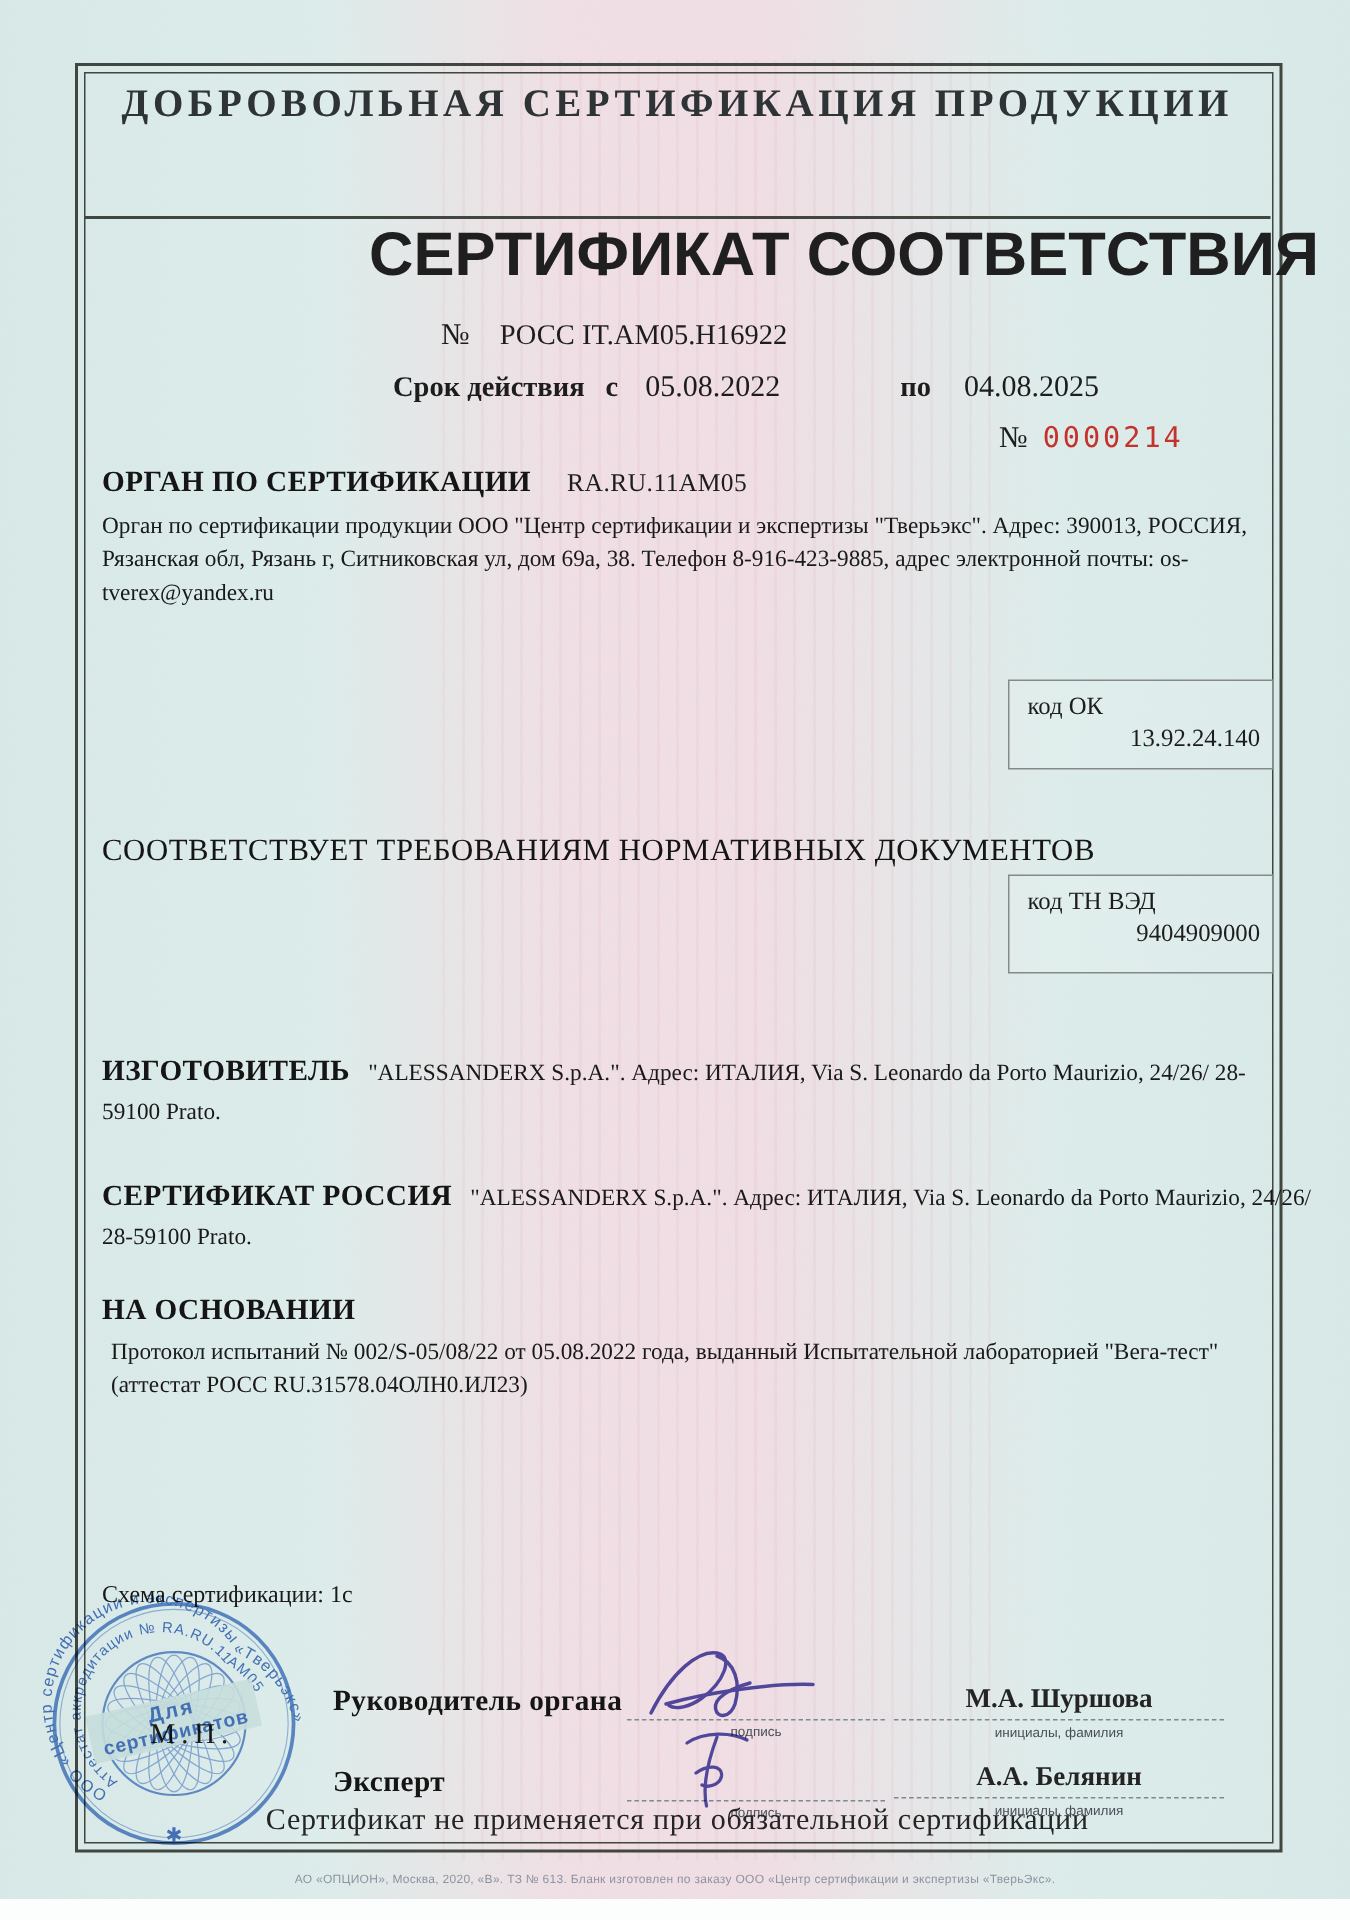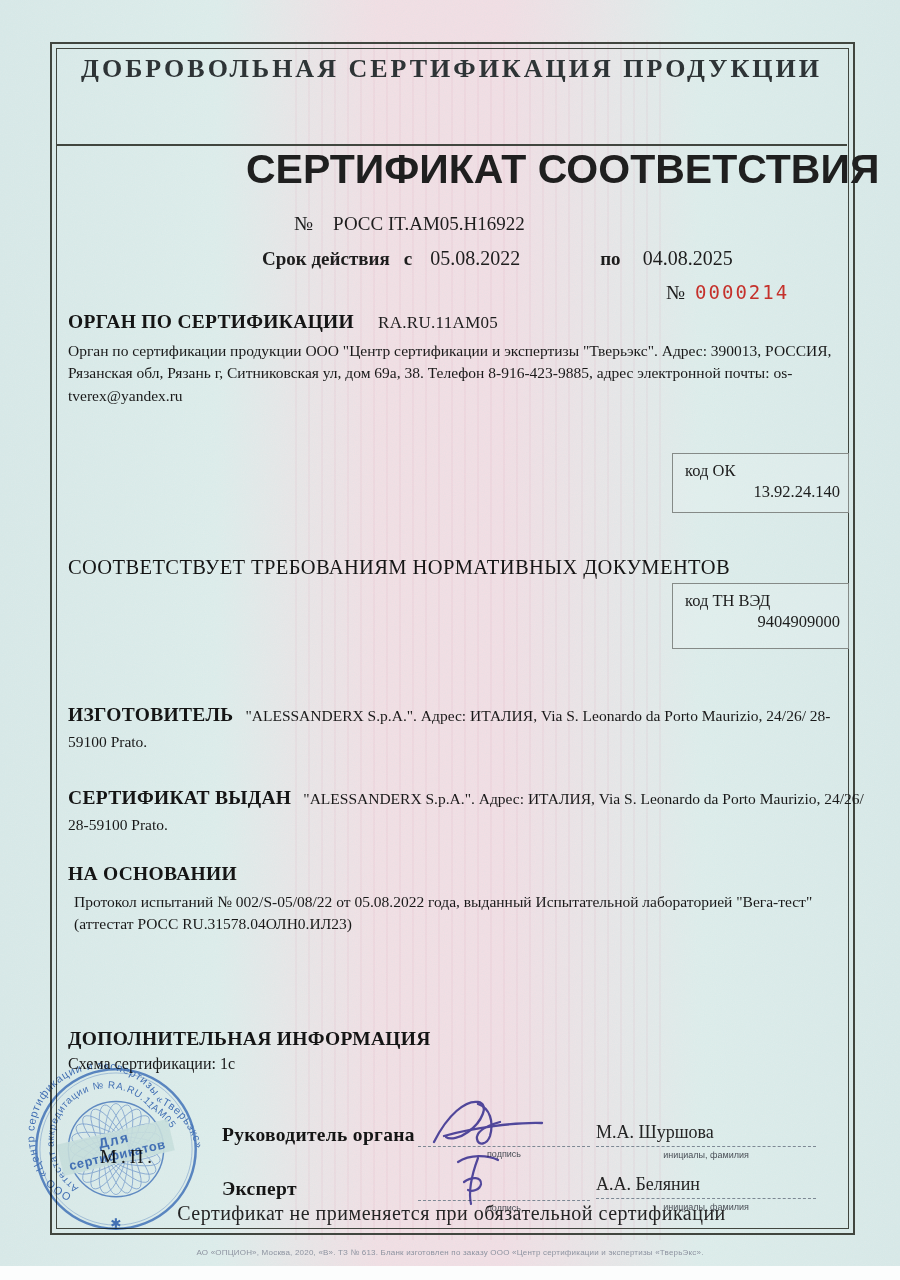--- a/index.html
+++ b/index.html
@@ -49,21 +49,21 @@
   .mp{left:100px;top:1146px;font-size:19px;letter-spacing:4px;color:#1b1b1b;}
   .stamp{left:28px;top:1060px;mix-blend-mode:multiply;opacity:.92;}
   .role1{left:222px;top:1124px;}
   .role2{left:222px;top:1178px;}
   .sig-line{border-bottom:1px dashed #7d8894;height:0;}
   .sl1{left:418px;top:1146px;width:172px;}
   .sl2{left:418px;top:1200px;width:172px;}
   .cap{font-family:"Liberation Sans","DejaVu Sans",sans-serif;font-size:9px;color:#4a4f57;text-align:center;}
   .cap1{left:418px;top:1149px;width:172px;}
   .cap2{left:418px;top:1203px;width:172px;}
-  .name{width:220px;text-align:left;font-size:18px;color:#242424;}
+  .name{width:220px;text-align:center;font-size:18px;color:#242424;font-weight:bold;}
   .nm1{left:596px;top:1122px;}
   .nm2{left:596px;top:1174px;}
   .nl1{left:596px;top:1146px;width:220px;}
   .nl2{left:596px;top:1198px;width:220px;}
   .ncap1{left:596px;top:1150px;width:220px;}
   .ncap2{left:596px;top:1202px;width:220px;}
   .sig-ink{position:absolute;mix-blend-mode:multiply;}
   .sig1{left:420px;top:1092px;}
   .sig2{left:448px;top:1150px;}
   .bottom-note{left:50px;top:1202px;width:803px;text-align:center;font-size:20px;letter-spacing:.5px;color:#242424;}
@@ -117,27 +117,26 @@
   <div class="abs code-box box-tnved">
     <div>код ТН ВЭД</div>
     <div class="cv">9404909000</div>
   </div>
 
   <div class="abs manufacturer">
     <span class="sec-h inline-h">ИЗГОТОВИТЕЛЬ</span><span class="body-t">"ALESSANDERX S.p.A.". Адрес: ИТАЛИЯ, Via S. Leonardo da Porto Maurizio, 24/26/ 28-59100 Prato.</span>
   </div>
 
   <div class="abs issued">
-    <span class="sec-h inline-h">СЕРТИФИКАТ ВЫДАН</span><span class="body-t">"ALESSANDERX S.p.A.". Адрес: ИТАЛИЯ, Via S. Leonardo da Porto Maurizio, 24/26/ 28-59100 Prato.</span>
+    <span class="sec-h inline-h">СЕРТИФИКАТ РОССИЯ</span><span class="body-t">"ALESSANDERX S.p.A.". Адрес: ИТАЛИЯ, Via S. Leonardo da Porto Maurizio, 24/26/ 28-59100 Prato.</span>
   </div>
 
   <div class="abs sec-h basis-h">НА ОСНОВАНИИ</div>
   <div class="abs body-t basis-t">Протокол испытаний № 002/S-05/08/22 от 05.08.2022 года, выданный Испытательной лабораторией "Вега-тест" (аттестат РОСС RU.31578.04ОЛН0.ИЛ23)</div>
 
-  <div class="abs sec-h add-h">ДОПОЛНИТЕЛЬНАЯ ИНФОРМАЦИЯ</div>
   <div class="abs body-t add-sub">Схема сертификации: 1с</div>
 
   <div class="abs mp">М.П.</div>
 
   <svg class="abs stamp" width="176" height="176" viewBox="0 0 170 170" xmlns="http://www.w3.org/2000/svg">
     <defs>
       <path id="ringOuter" d="M44.1,130.9 A64,64 0 1 1 125.9,41.1 A64,64 0 1 1 44.1,130.9" fill="none"></path>
       <path id="ringInner" d="M52.4,125.1 A52,52 0 1 1 117.6,46.9 A52,52 0 1 1 52.4,125.1" fill="none"></path>
     </defs>
     <g stroke="#4879c8" fill="none">

